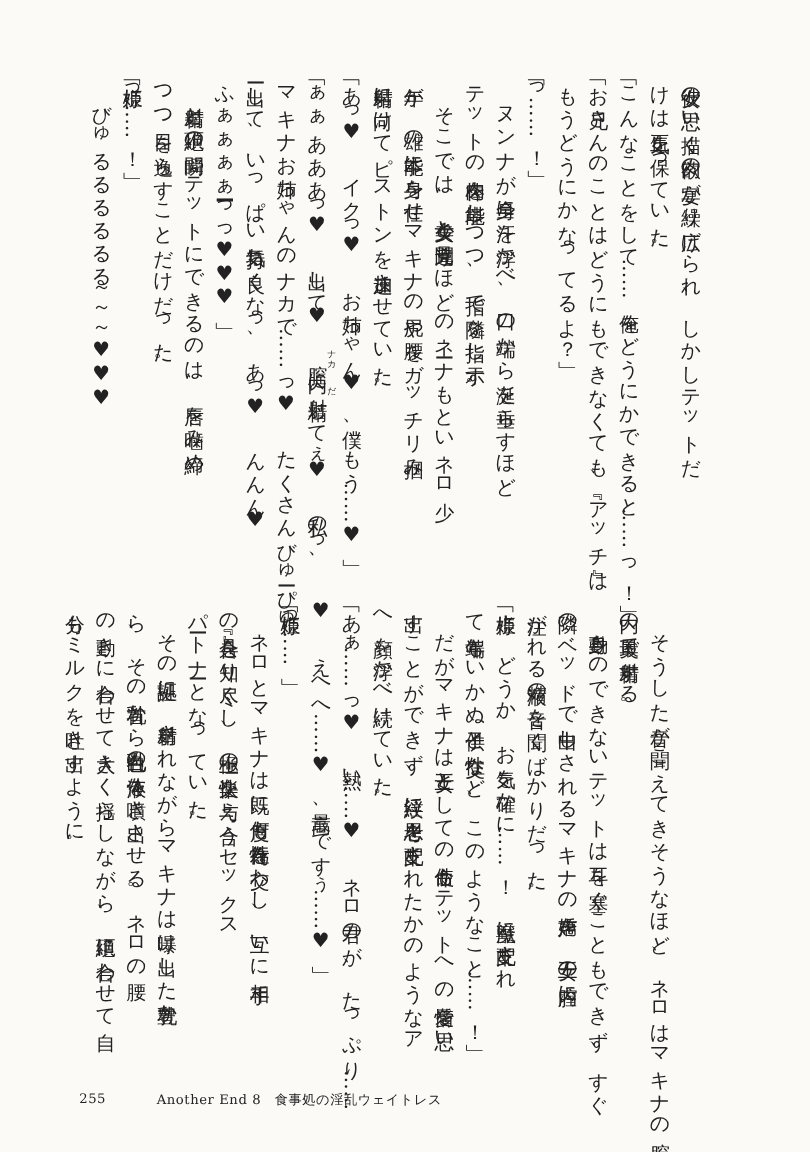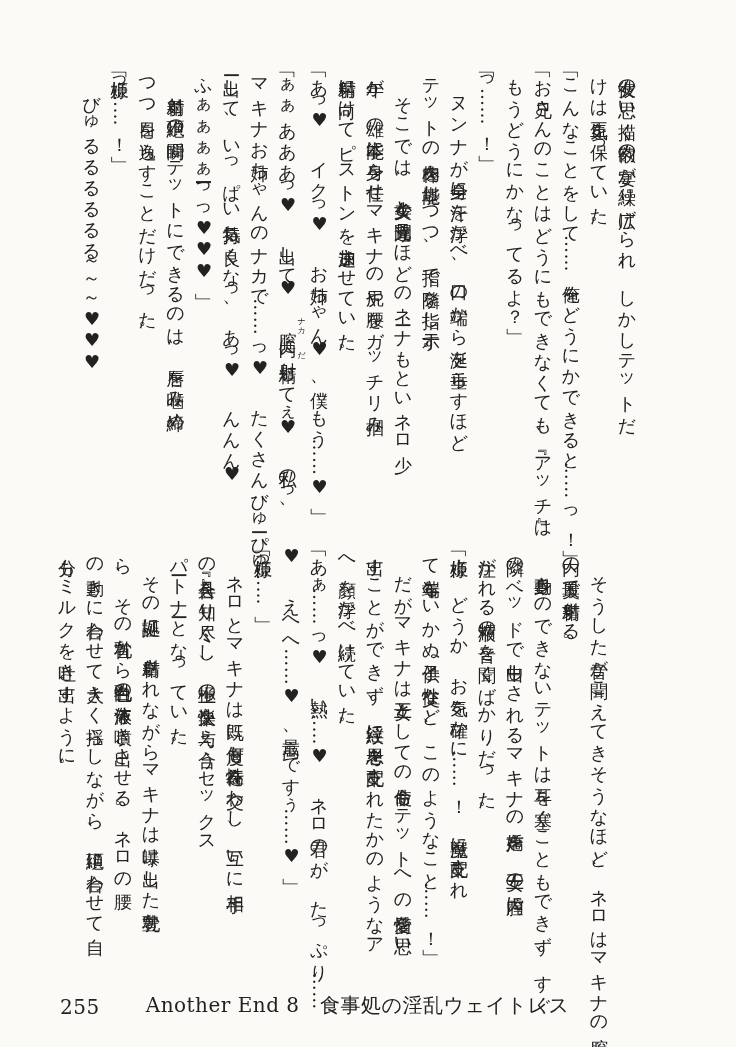--- a/index.html
+++ b/index.html
@@ -26,23 +26,23 @@
   .band-bottom{ top:545px; left:53px; width:560px; height:470px; }
   .vline{ white-space:nowrap; }
   .vline.indent{ text-indent:1em; }
   ruby rt{
     font-size:8px;
     letter-spacing:0;
     font-family:"DejaVu Serif","Liberation Serif",serif;
   }
   .footer{
     position:absolute;
-    left:60px; top:992px;
-    display:flex; align-items:flex-end;
-    font-size:20px;
+    left:72px; top:992px;
+    display:flex; align-items:flex-start;
+    font-size:12px;
     letter-spacing:0.5px;
   }
   .footer .pagenum{ margin-right:46px; }
 </style>
 </head>
 <body style="background: rgb(251, 250, 247); color: rgb(34, 34, 34);">
 
 <div class="page">
 
   <section class="band band-top">

